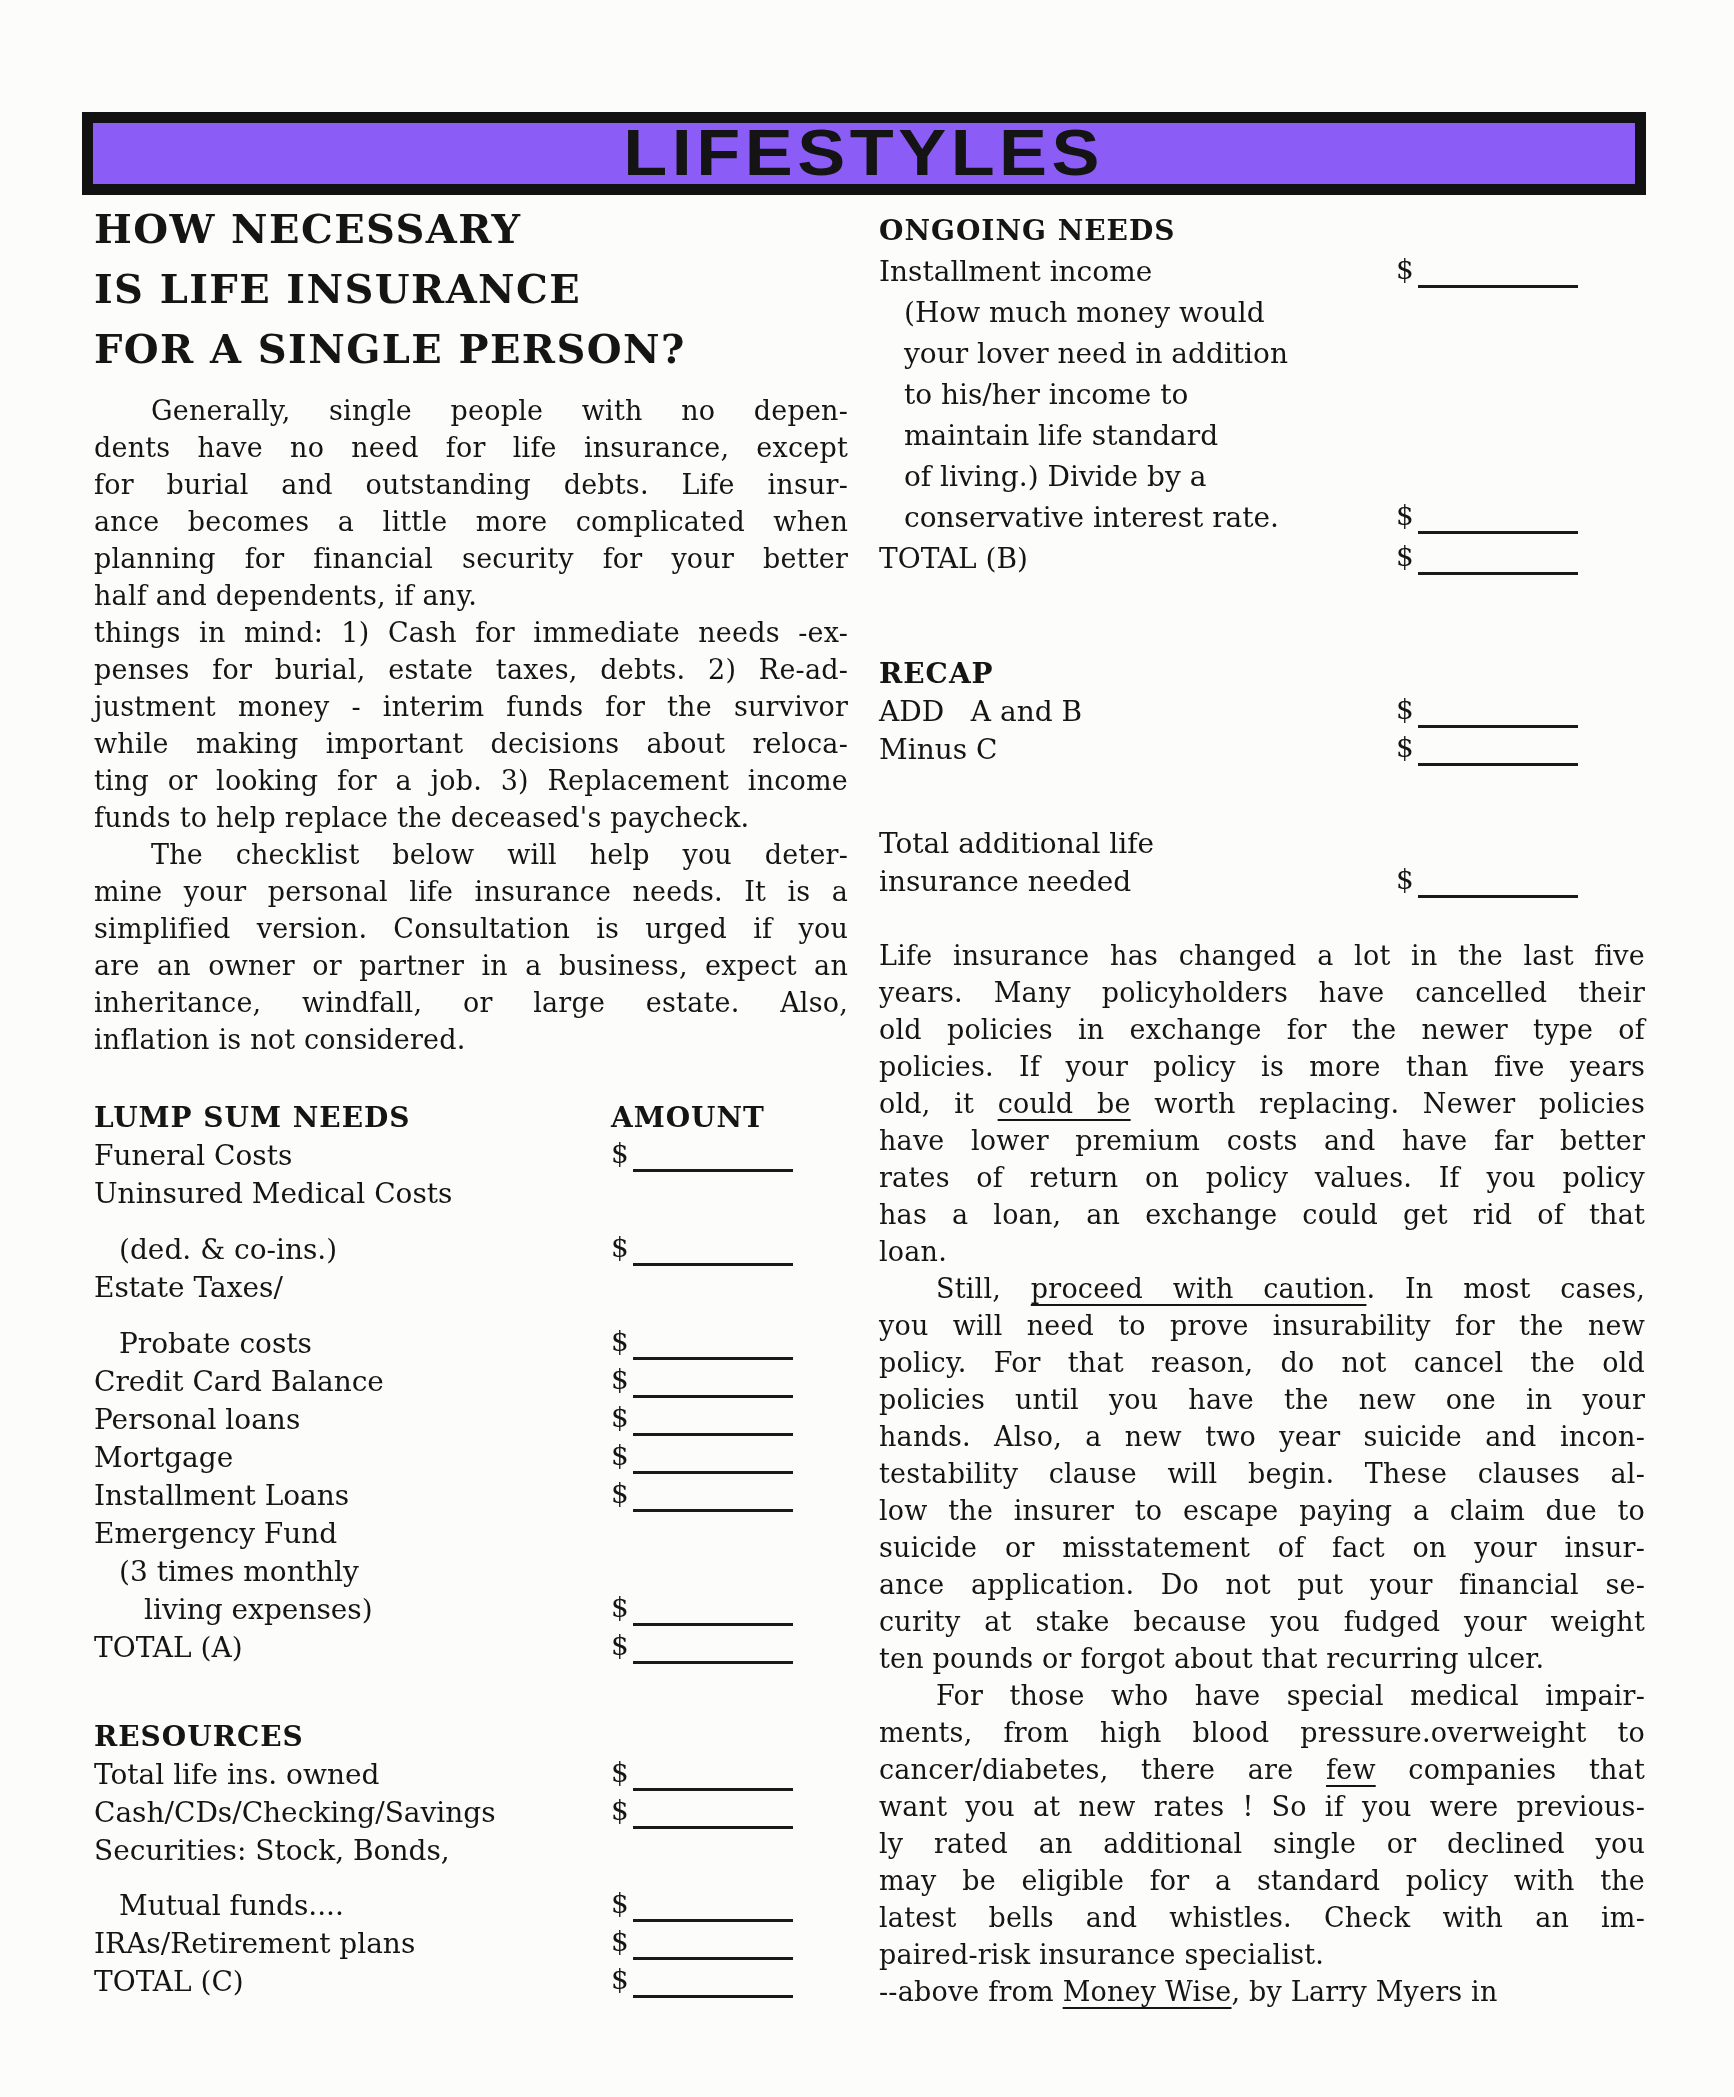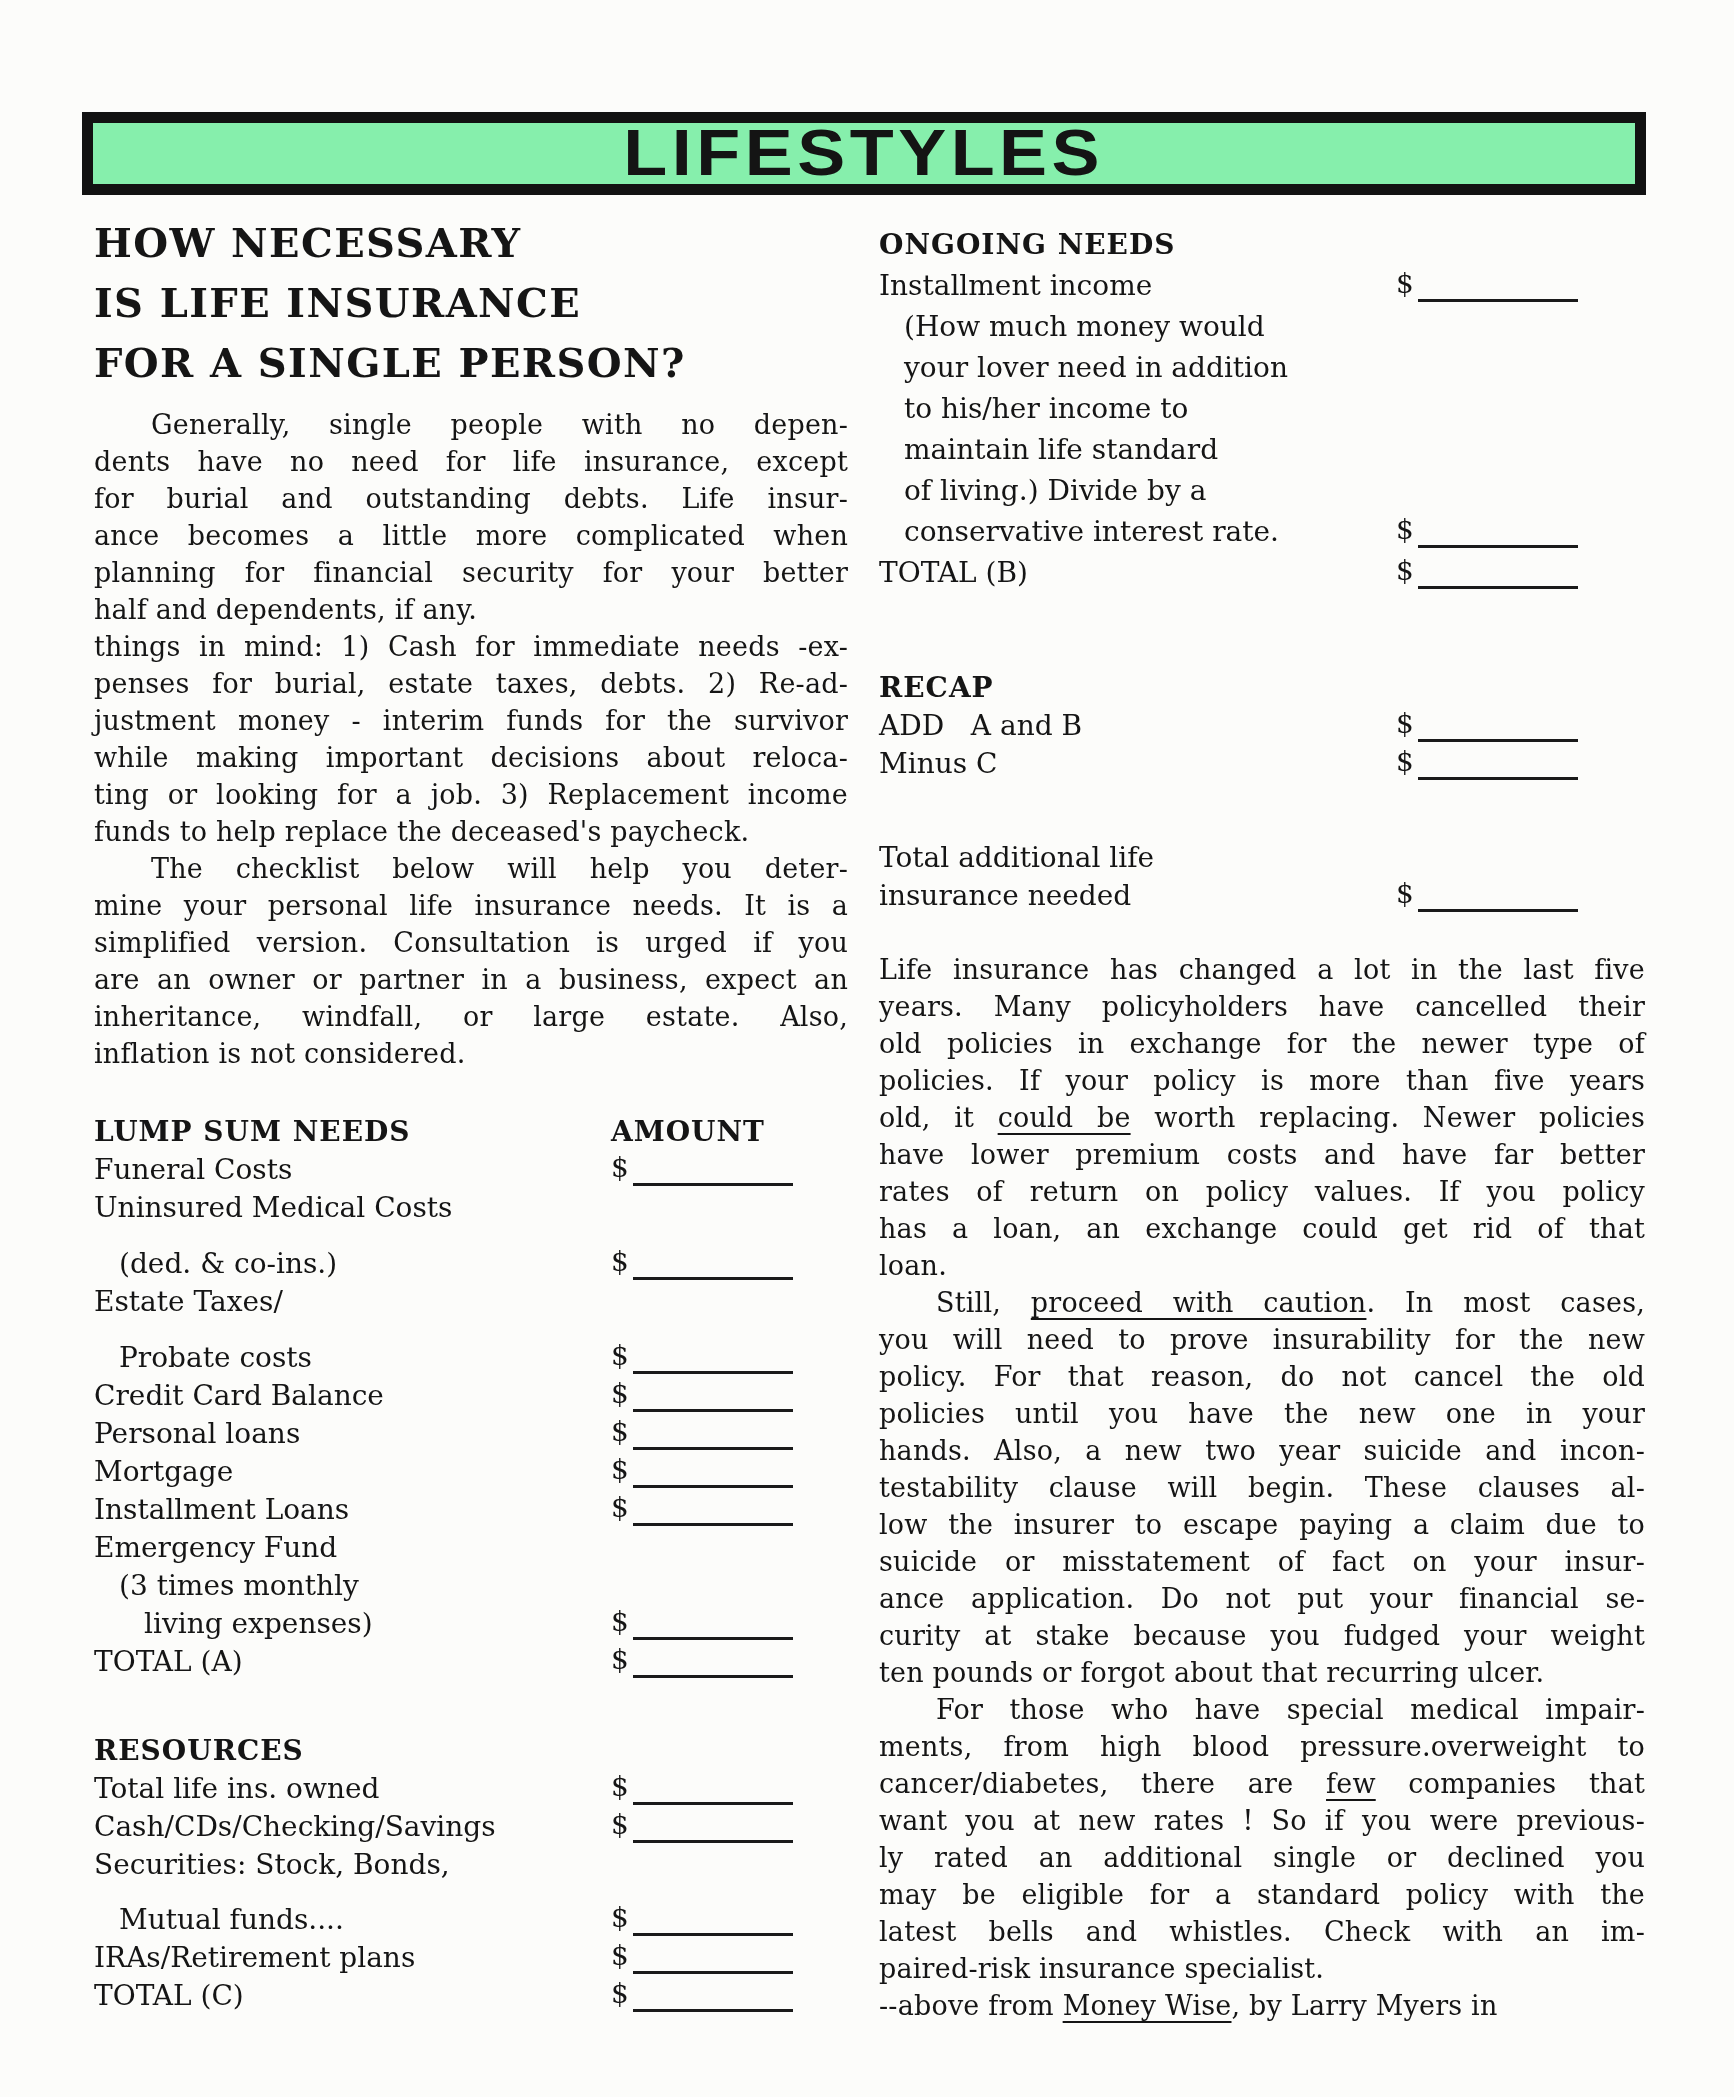--- a/index.html
+++ b/index.html
@@ -4,31 +4,31 @@
 <style>
   html,body{margin:0;padding:0;background:#d8d8d4;}
   .page{
     position:relative;width:1734px;height:2097px;margin:0 auto;
     background:#fcfcfa;color:#151515;
     font-family:"DejaVu Serif", serif;overflow:hidden;
   }
   
   .banner{
     position:absolute;left:82px;top:112px;width:1564px;height:83px;
-    border:11.5px solid #121212;box-sizing:border-box;background:#86efac;
+    border:11.5px solid #121212;box-sizing:border-box;background:#8b5cf6;
     display:flex;align-items:center;justify-content:center;
   }
   .banner-text{
     font-family:"Liberation Sans", sans-serif;font-weight:bold;
     font-size:61px;line-height:1;letter-spacing:3.8px;color:#141414;
     transform:scale(1.18,1.05);transform-origin:center;
     white-space:nowrap;
   }
   
-  .col{position:absolute;top:213px;}
+  .col{position:absolute;top:199px;}
   .col-left{left:94px;width:754px;}
   .col-right{left:879px;width:766px;}
   
   .title{font-size:40px;font-weight:bold;line-height:60px;letter-spacing:1.4px;margin-bottom:13.4px;}
   
   .para{font-size:27px;line-height:37px;letter-spacing:0.2px;}
   .line{text-align:justify;text-align-last:justify;}
   .line.last{text-align-last:left;}
   .line.ind{text-indent:57px;}
   .useg{text-decoration:underline;text-decoration-thickness:2.4px;text-underline-offset:5.7px;}

